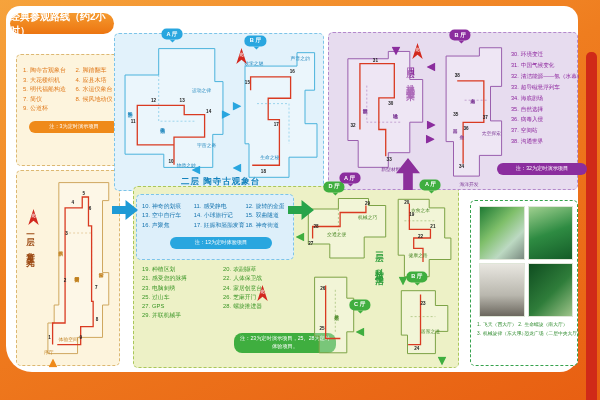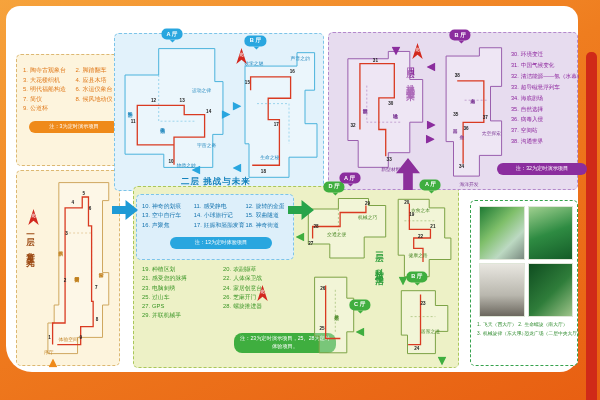--- a/index.html
+++ b/index.html
@@ -82,20 +82,21 @@
   #photo-wall{background:linear-gradient(135deg,#0f4d20,#2f7d3a 55%,#9fc48a);}
   #public-list{display:grid;grid-template-columns:44% 56%;font-size:4.8px;color:#2e8b2e;line-height:1.8;margin-top:4px;}
 </style>
 </head>
 <body>
 
 <div id="stage">
   <div id="red-stripe"></div>
   <div id="card"></div>
 
+  <div id="title-bar">经典参观路线（约2小时）</div>
 
   <div id="f1-list" class="panel f1">
     <div class="list-grid">
         <span class="li"><em>1.</em><span>陶寺古观象台</span></span>
         <span class="li"><em>2.</em><span>脚踏翻车</span></span>
         <span class="li"><em>3.</em><span>大花楼织机</span></span>
         <span class="li"><em>4.</em><span>应县木塔</span></span>
         <span class="li"><em>5.</em><span>明代福船构造</span></span>
         <span class="li"><em>6.</em><span>水运仪象台</span></span>
         <span class="li"><em>7.</em><span>简仪</span></span>
@@ -129,21 +130,21 @@
         <span class="stop" style="left: 60%; top: 8%;">5</span>
         <span class="stop" style="left: 68%; top: 16%;">6</span>
         <span class="stop" style="left: 76%; top: 60%;">7</span>
         <span class="stop" style="left: 77%; top: 78%;">8</span>
         <span class="stop" style="left: 56%; top: 88%;">9</span>
         <span class="chev up orange" style="left: 20%; top: 102%;"></span>
       </div>
     </div>
 
   <div id="f2-maps" class="panel f2">
-    <div id="f2-label" class="floor-label">二层 挑战与未来</div>
+    <div id="f2-label" class="floor-label">二层 陶寺古观象台</div>
     <div></div>
     <div class="north" style="left: 120px; top: 14px;">
         <span>北</span>
       </div>
   <div class="map" style="left: 8px; top: 8px; width: 102px; height: 132px;">
         <svg viewBox="0 0 100 100" preserveAspectRatio="none">
           <polygon points="2,25 35,25 35,5 90,5 90,30 98,30 98,70 88,70 88,95 40,95 40,85 2,85" class="outline"></polygon>
           <polyline points="35,25 35,60 70,60" class="dash"></polyline>
           <polyline points="50,93 50,78 14,78 14,48 60,48 60,55 80,55 80,72 50,72 50,93" class="route"></polyline>
         </svg>

